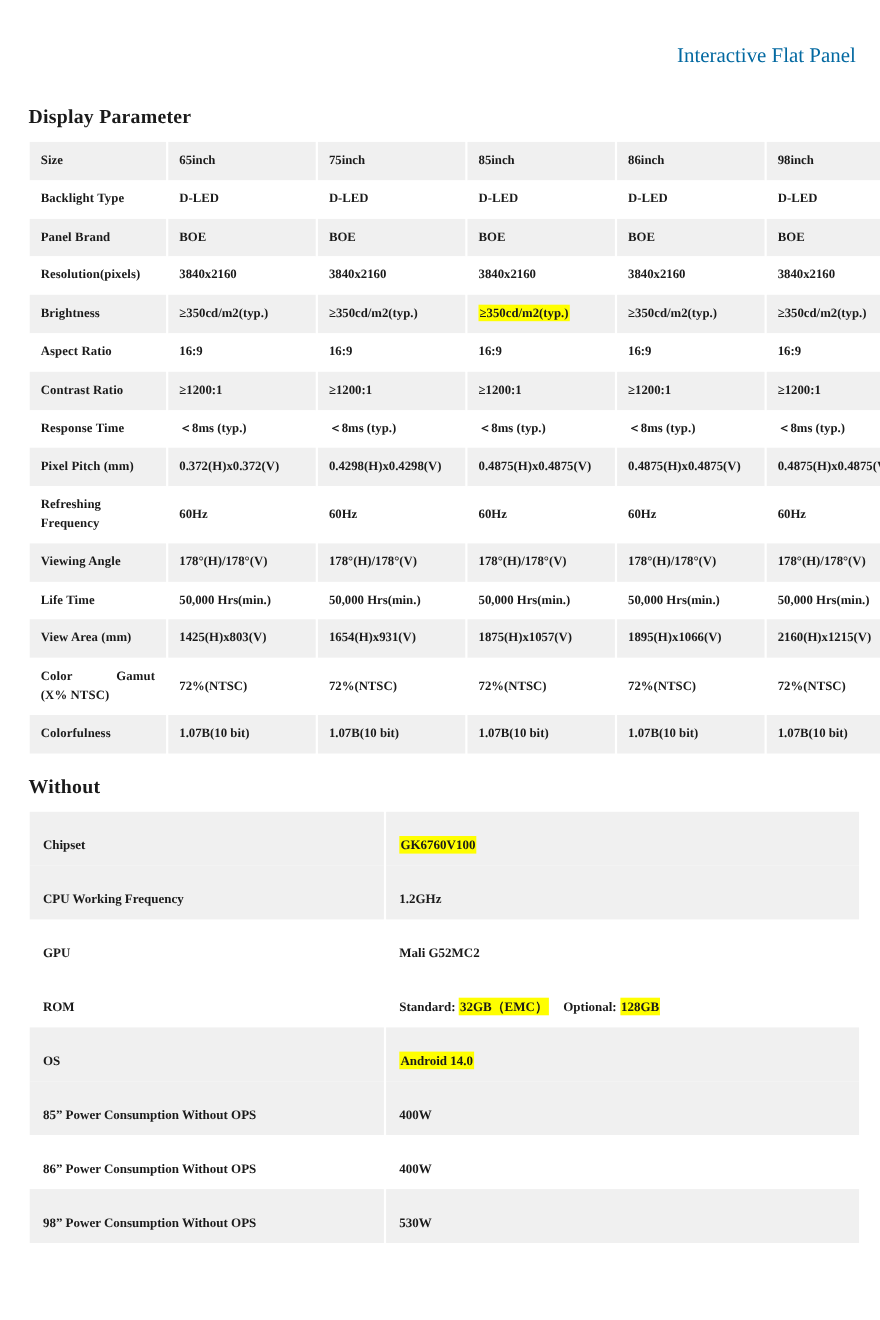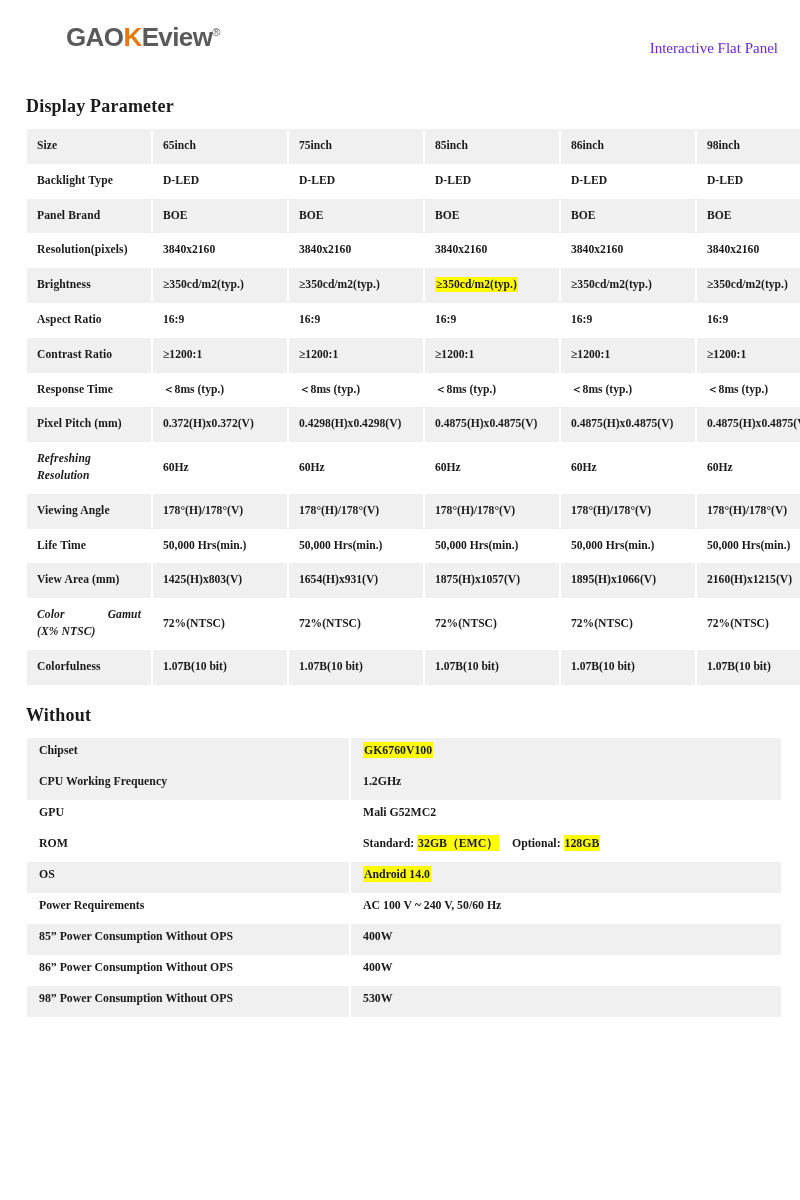--- a/index.html
+++ b/index.html
@@ -35,22 +35,22 @@
   .logo .k { color: #e8770d; }
   .logo .reg {
     font-size: 11px;
     vertical-align: super;
     font-weight: normal;
   }
   .header-right {
     position: absolute;
     right: 22px;
     top: 40px;
-    font-size: 15px;
-    color: #6d28d9;
+    font-size: 19px;
+    color: #0369a1;
     white-space: nowrap;
   }
 
   
   .section-title {
     font-size: 18px;
     font-weight: bold;
     margin: 0 0 12px 26px;
     letter-spacing: 0.2px;
   }
@@ -78,53 +78,51 @@
   
   #display-table td.label { width: 104px; }
   #display-table td.val   { width: 114px; }
 
   
   #display-table td.label { letter-spacing: 0.1px; }
 
   td.label-justify {
     text-align: justify;
     text-align-last: justify;
-    font-style: italic;
   }
   td.label-justify .jl {
     display: block;
     text-align: justify;
     text-align-last: justify;
   }
   td.label-justify .jl-last {
     display: block;
     text-align: left;
     text-align-last: left;
   }
 
   
   #system-table { border-spacing: 2px 0; }
   #system-table td.label { width: 300px; padding-left: 12px; }
   #system-table td.val   { padding-left: 12px; }
-  #system-table td { font-size: 11.8px; padding-top: 4px; padding-bottom: 10px; }
+  #system-table td { font-size: 11.8px; padding-top: 22px; padding-bottom: 10px; }
 
   .hl {
     background: #ffff00;
     padding: 1px 1px;
   }
   .sans {
     font-family: "Liberation Sans", "DejaVu Sans", sans-serif;
   }
   .gap { display: inline-block; width: 13px; }
 </style>
 </head>
 <body>
 
 <div class="page-header">
-  <div class="logo"><span>GAO</span><span class="k">K</span><span>Eview</span><span class="reg">®</span></div>
   <div class="header-right">Interactive Flat Panel</div>
 </div>
 
 <div id="display-section">
   <div class="section-title">Display Parameter</div>
   <table id="display-table">
     <tbody>
         <tr class="shaded">
           <td class="label">Size</td>
           <td class="val">65inch</td>
@@ -193,21 +191,21 @@
           <td class="label">Pixel Pitch (mm)</td>
           <td class="val">0.372(H)x0.372(V)</td>
           <td class="val">0.4298(H)x0.4298(V)</td>
           <td class="val">0.4875(H)x0.4875(V)</td>
           <td class="val">0.4875(H)x0.4875(V)</td>
           <td class="val">0.4875(H)x0.4875(V)</td>
         </tr>
         <tr>
           <td class="label label-justify">
             <span class="jl">Refreshing</span>
-            <span class="jl-last">Resolution</span>
+            <span class="jl-last">Frequency</span>
           </td>
           <td class="val">60Hz</td>
           <td class="val">60Hz</td>
           <td class="val">60Hz</td>
           <td class="val">60Hz</td>
           <td class="val">60Hz</td>
         </tr>
         <tr class="shaded">
           <td class="label">Viewing Angle</td>
           <td class="val">178°(H)/178°(V)</td>
@@ -272,24 +270,20 @@
           <td class="val">Mali G52MC2</td>
         </tr>
         <tr>
           <td class="label">ROM</td>
           <td class="val"><span>Standard: </span><span class="hl">32GB（EMC）</span><span class="gap"></span><span>Optional: </span><span class="hl">128GB</span></td>
         </tr>
         <tr class="shaded">
           <td class="label">OS</td>
           <td class="val"><span class="hl">Android 14.0</span></td>
         </tr>
-        <tr>
-          <td class="label">Power Requirements</td>
-          <td class="val">AC 100 V ~ 240 V, 50/60 Hz</td>
-        </tr>
         <tr class="shaded">
           <td class="label">85” Power Consumption Without OPS</td>
           <td class="val">400W</td>
         </tr>
         <tr>
           <td class="label">86” Power Consumption Without OPS</td>
           <td class="val">400W</td>
         </tr>
         <tr class="shaded">
           <td class="label">98” Power Consumption Without OPS</td>

